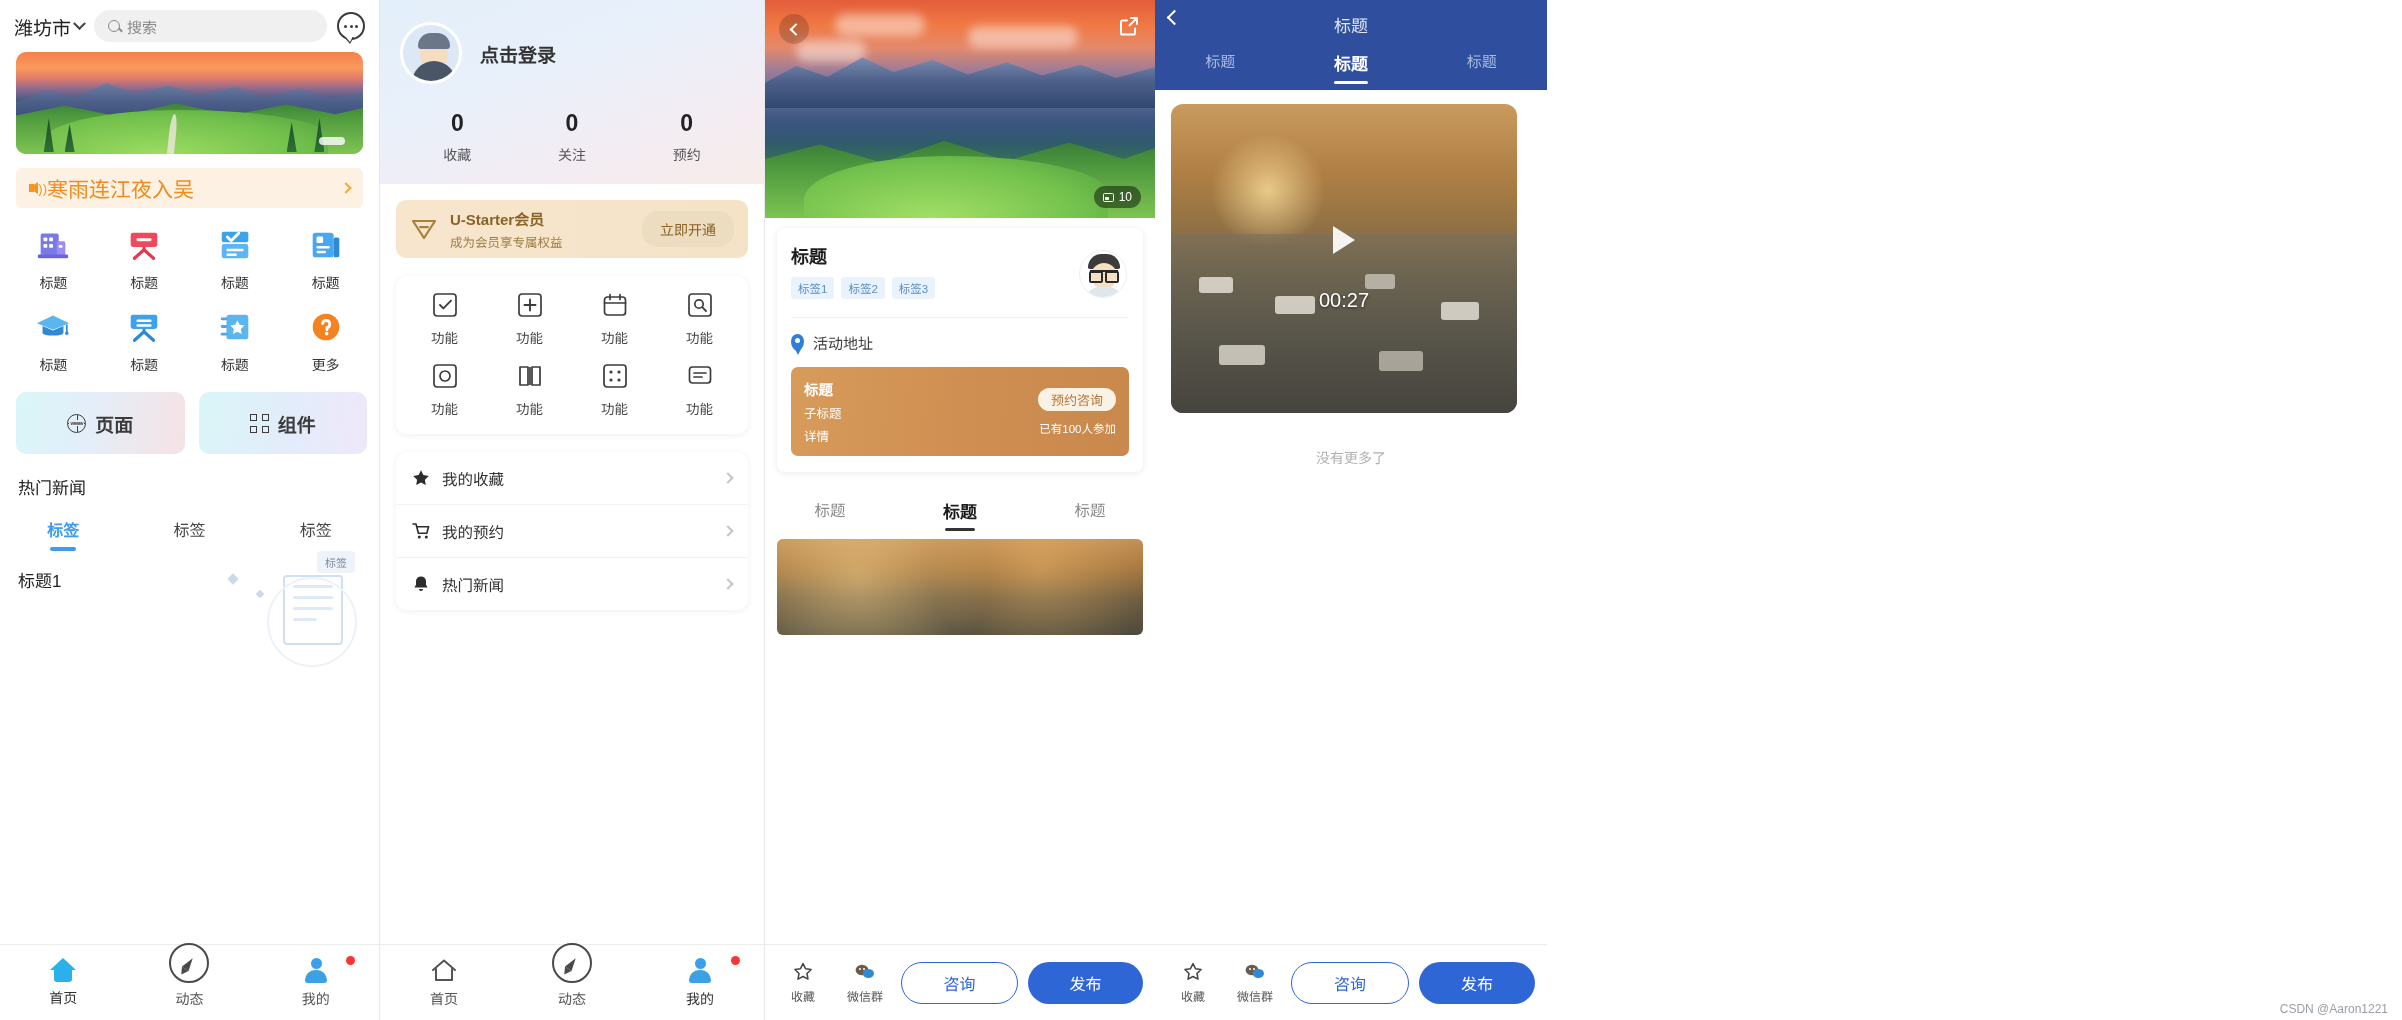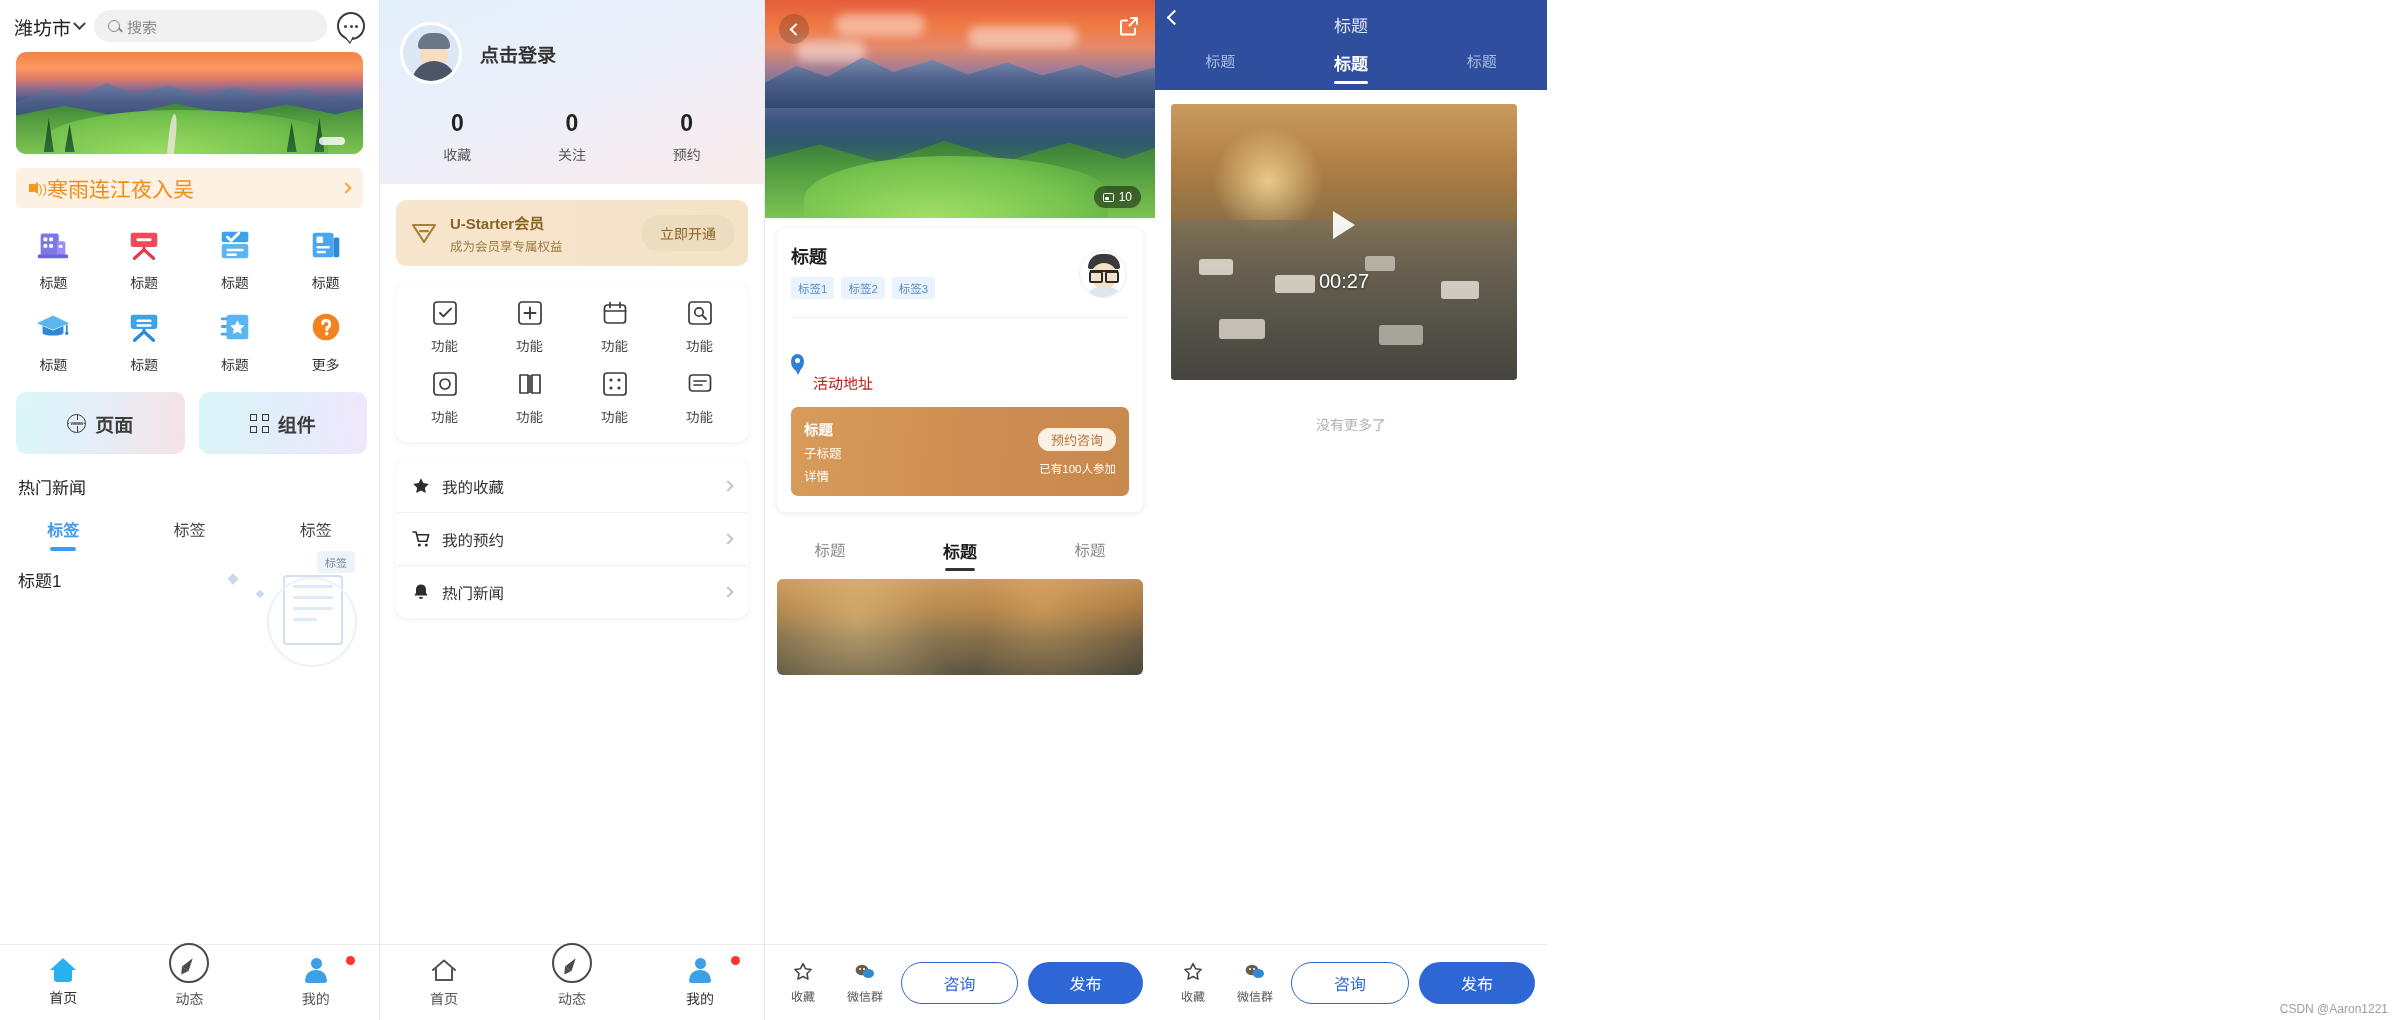--- a/index.html
+++ b/index.html
@@ -138,21 +138,21 @@
             border-radius:16px 16px 4px 4px; background:#6b7689; }
   .avatar .torso{ position:absolute; left:9px; bottom:-4px; width:44px; height:24px;
             border-radius:22px 22px 0 0; background:#4a5568; }
   .p2-login { font-size:19px; color:#333; font-weight:600; }
   .p2-stats { display:flex; margin-top:26px; }
   .st { flex:1; text-align:center; }
   .st b { display:block; font-size:23px; color:#222; }
   .st span { display:block; margin-top:7px; font-size:14px; color:#555; }
 
   .vip { margin: 16px 16px 0 16px; background: linear-gradient(90deg,#f7e6cd, #f5e3c8);
-         border-radius:10px; height:66px; display:flex; align-items:center; gap:12px; padding: 0 14px; }
+         border-radius:10px; height:58px; display:flex; align-items:center; gap:12px; padding: 0 14px; }
   .vip-dia { width:28px; height:24px; position:relative; flex:none; }
   .vip-dia svg { width:28px; height:24px; }
   .vip-tx { flex:1; }
   .vip-tx b { display:block; font-size:15px; color:#8a6326; }
   .vip-tx span { display:block; margin-top:3px; font-size:12.5px; color:#9c7c45; }
   .vip-btn { background:#ecdcc0; color:#8a6326; font-size:14px; padding:8px 18px; border-radius:16px; }
 
   .card { margin: 18px 16px 0 16px; background:#fff; border-radius:10px;
           box-shadow: 0 1px 6px rgba(0,0,0,.07); padding: 16px 6px; }
   .fgrid { display:grid; grid-template-columns: repeat(4,1fr); row-gap:16px; }
@@ -207,21 +207,21 @@
   .p3-ava .g::before,.p3-ava .g::after{content:'';position:absolute;top:-1px;width:10px;height:8px;border:2px solid #2a2a2a;border-radius:2px;}
   .p3-ava .g::before{left:-1px;} .p3-ava .g::after{right:-1px;}
   .p3-ava .b { position:absolute; left:4px; bottom:-6px; width:40px; height:16px; border-radius:18px 18px 0 0; background:#dfe6ee;}
 
   .p3-loc { display:flex; align-items:center; gap:9px; margin-top:18px; padding-top:14px; border-top:1px solid #f1f1f1;}
   .pin { width:13px; height:17px; background:#2f7fd8; border-radius:50% 50% 50% 50% / 42% 42% 58% 58%;
          position:relative; flex:none; }
   .pin::after { content:''; position:absolute; left:4px; top:4px; width:5px;height:5px;border-radius:50%;background:#fff;}
   .pin::before { content:''; position:absolute; left:3.5px; bottom:-4px; width:0;height:0;
      border-left:3px solid transparent;border-right:3px solid transparent;border-top:6px solid #2f7fd8;}
-  .p3-loc .t { flex:1; font-size:15px; color:#b91c1c;margin-top:40px; }
+  .p3-loc .t { flex:1; font-size:15px; color:#404040; }
 
   .p3-promo { margin-top:14px; border-radius:7px; padding: 11px 13px;
      background: linear-gradient(95deg,#d79b5a 0%, #cf8f52 50%, #c9884c 100%);
      display:flex; align-items:center; }
   .p3-promo .lft { flex:1; color:#fff; }
   .p3-promo .lft b { display:block; font-size:14.5px; }
   .p3-promo .lft i { display:block; font-style:normal; font-size:12.5px; margin-top:4px; }
   .p3-promo .lft u { display:block; text-decoration:none; font-size:12.5px; margin-top:4px; }
   .p3-promo .rgt { text-align:right; }
   .p3-promo .rbtn { background:#fbf2e6; color:#b5743a; font-size:13px; padding:2px 13px; border-radius:14px; display:inline-block;}
@@ -255,21 +255,21 @@
   .p4-back { position:absolute; left:14px; top:12px; width:20px; height:20px; }
   .p4-back i { display:block; width:11px;height:11px; border-left:2.4px solid #fff; border-bottom:2.4px solid #fff;
      transform: rotate(45deg); }
   .p4-title { position:absolute; left:0; right:0; top:12px; text-align:center; color:#dfe6f5; font-size:17px; }
   .p4-tabs { position:absolute; left:0; right:0; bottom:6px; display:flex; }
   .p4-tabs div { flex:1; text-align:center; font-size:15px; color:#a9bbe0; position:relative; padding-bottom:9px;}
   .p4-tabs div.on { color:#fff; font-weight:600; font-size:17px; }
   .p4-tabs div.on::after { content:''; position:absolute; left:50%; transform:translateX(-50%); bottom:0;
      width:34px; height:3px; border-radius:2px; background:#fff; }
 
-  .p4-video { margin: 14px 30px 0 16px; height:276px; border-radius:4px; position:relative; overflow:hidden;
+  .p4-video { margin: 14px 30px 0 16px; height:309px; border-radius:12px; position:relative; overflow:hidden;
      background: linear-gradient(180deg,#c99a5d 0%, #b07f45 22%, #8d7044 42%, #6e6648 60%, #5b5b4b 78%, #4a4a42 100%); }
   .v-glow { position:absolute; left:8%; top:8%; width:40%; height:40%;
      background: radial-gradient(circle, rgba(255,228,160,.75), transparent 62%); }
   .v-road { position:absolute; left:0; right:0; bottom:0; height:58%;
      background: linear-gradient(180deg, rgba(120,112,96,.6), rgba(70,68,62,.9)); }
   .v-car { position:absolute; background: rgba(235,230,220,.8); border-radius:3px; }
   .v-play { position:absolute; left:50%; top:44%; transform:translate(-50%,-50%); width:0;height:0;
      border-left:22px solid rgba(255,255,255,.92); border-top:14px solid transparent; border-bottom:14px solid transparent;}
   .v-time { position:absolute; left:50%; transform:translateX(-50%); top:60%; color:#fff; font-size:20px;
      text-shadow: 0 1px 3px rgba(0,0,0,.6); }

